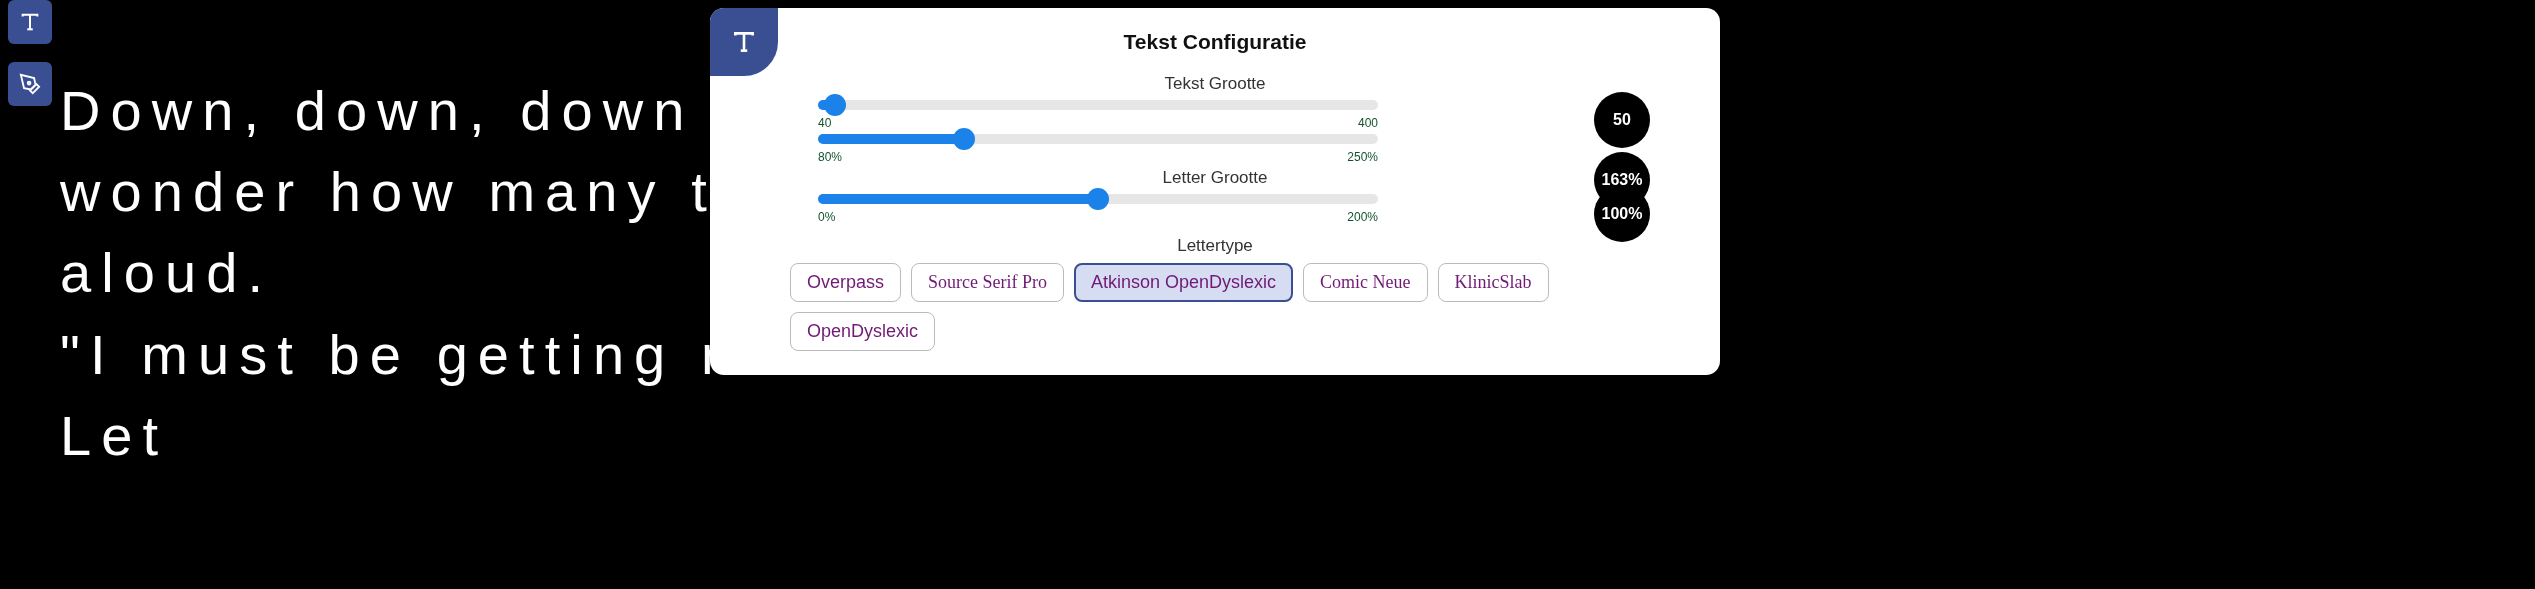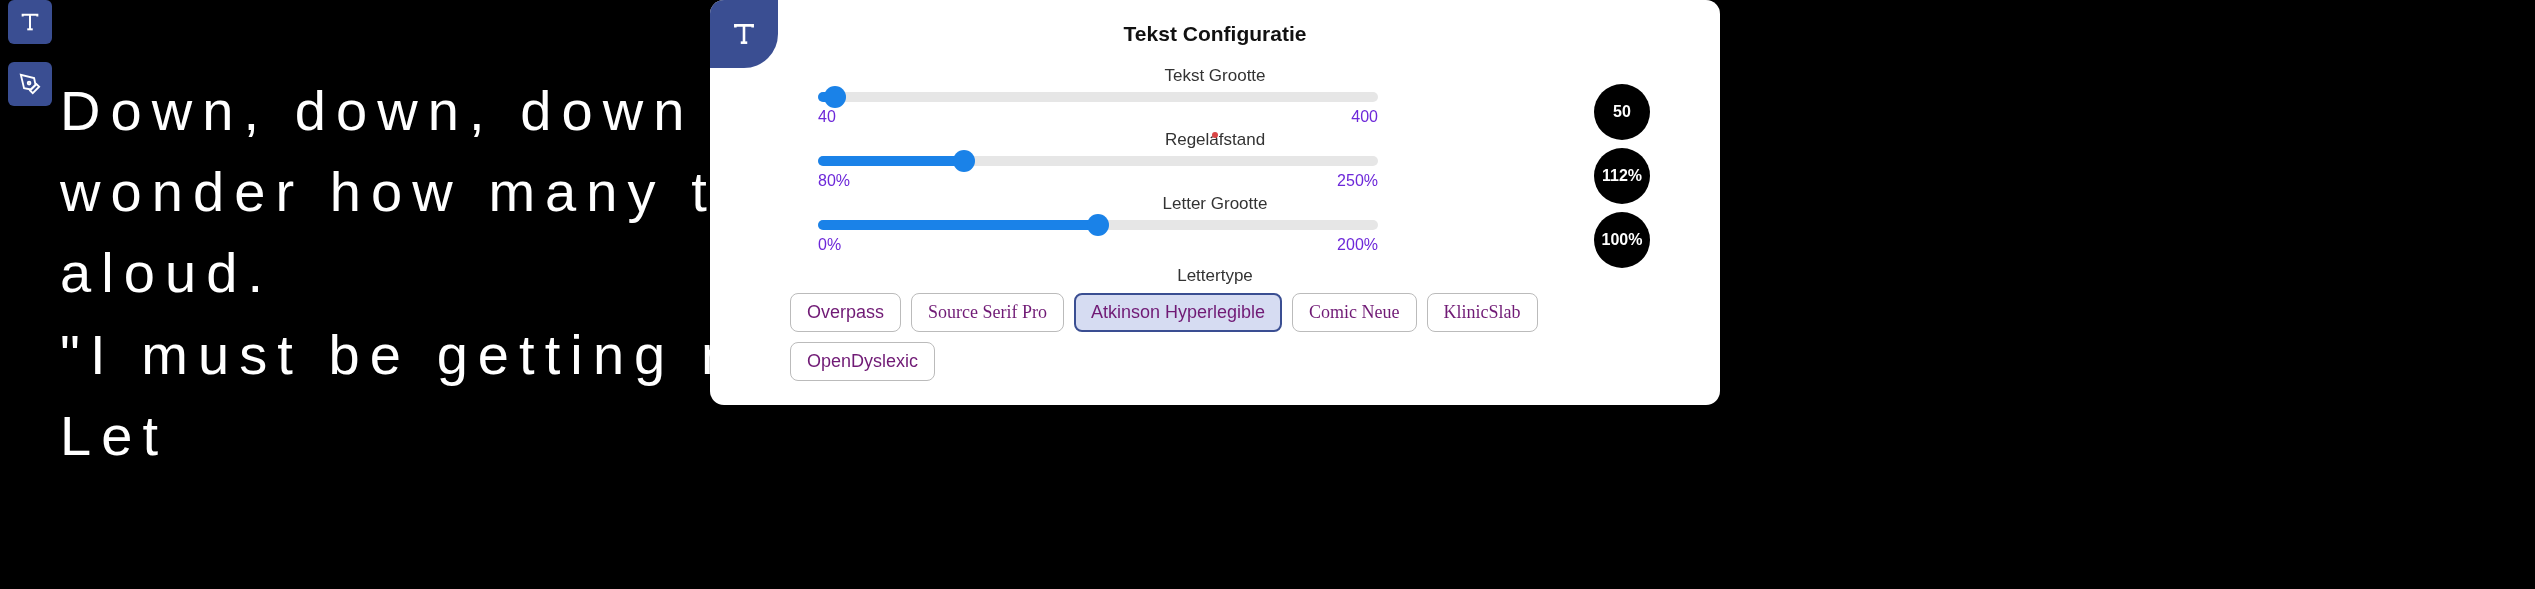--- a/index.html
+++ b/index.html
@@ -38,21 +38,21 @@
     border-radius: 6px;
     display: flex;
     align-items: center;
     justify-content: center;
     color: #fff;
     cursor: pointer;
   }
   .panel {
     position: absolute;
     left: 710px;
-    top: 0px;
+    top: 8px;
     width: 1010px;
     background: #fff;
     border-radius: 14px;
     padding-bottom: 24px;
   }
   .panel-header {
     position: relative;
     text-align: center;
     padding: 22px 0 14px 0;
   }
@@ -113,22 +113,22 @@
     top: 50%;
     width: 22px;
     height: 22px;
     background: #1a82e8;
     border-radius: 50%;
     transform: translate(-50%, -50%);
   }
   .slider-minmax {
     display: flex;
     justify-content: space-between;
-    font-size: 16px;
-    color: #6d28d9;
+    font-size: 12px;
+    color: #14532d;
     margin-top: 6px;
   }
   .value-badge {
     width: 56px;
     height: 56px;
     background: #000000;
     border-radius: 50%;
     color: #fff;
     display: flex;
     align-items: center;
@@ -227,37 +227,33 @@
         <div class="slider-minmax">
           <span>40</span>
           <span>400</span>
         </div>
       </div>
     </div>
     <div class="value-badge" style="top:18px">50</div>
   </div>
 
   <div class="control-block" style="margin-top:4px">
-    <div style="position:relative">
-      <div class="red-dot"></div>
-      <div class="control-label">Regelafstand</div>
-    </div>
     <div class="slider-row">
       <div class="slider-wrap" style="max-width:560px">
         <div class="slider-track">
           <div class="slider-fill" style="width:26%"></div>
           <div class="slider-thumb" style="left:26%"></div>
         </div>
         <div class="slider-minmax">
           <span>80%</span>
           <span>250%</span>
         </div>
       </div>
     </div>
-    <div class="value-badge" style="top:18px">112%</div>
+    <div class="value-badge" style="top:18px">163%</div>
   </div>
 
   <div class="control-block" style="margin-top:4px">
     <div class="control-label">Letter Grootte</div>
     <div class="slider-row">
       <div class="slider-wrap" style="max-width:560px">
         <div class="slider-track">
           <div class="slider-fill" style="width:50%"></div>
           <div class="slider-thumb" style="left:50%"></div>
         </div>
@@ -268,19 +264,19 @@
       </div>
     </div>
     <div class="value-badge" style="top:18px">100%</div>
   </div>
 
   <div class="font-section">
     <div class="font-label">Lettertype</div>
     <div class="font-grid">
       <div class="font-chip">Overpass</div>
       <div class="font-chip" style="font-family:Georgia,serif">Source Serif Pro</div>
-      <div class="font-chip selected">Atkinson Hyperlegible</div>
+      <div class="font-chip selected">Atkinson OpenDyslexic</div>
       <div class="font-chip" style="font-family:'Comic Sans MS',cursive">Comic Neue</div>
       <div class="font-chip" style="font-family:Georgia,serif">KlinicSlab</div>
       <div class="font-chip" style="font-weight:400">OpenDyslexic</div>
     </div>
   </div>
 </div>
 
 </body></html>

